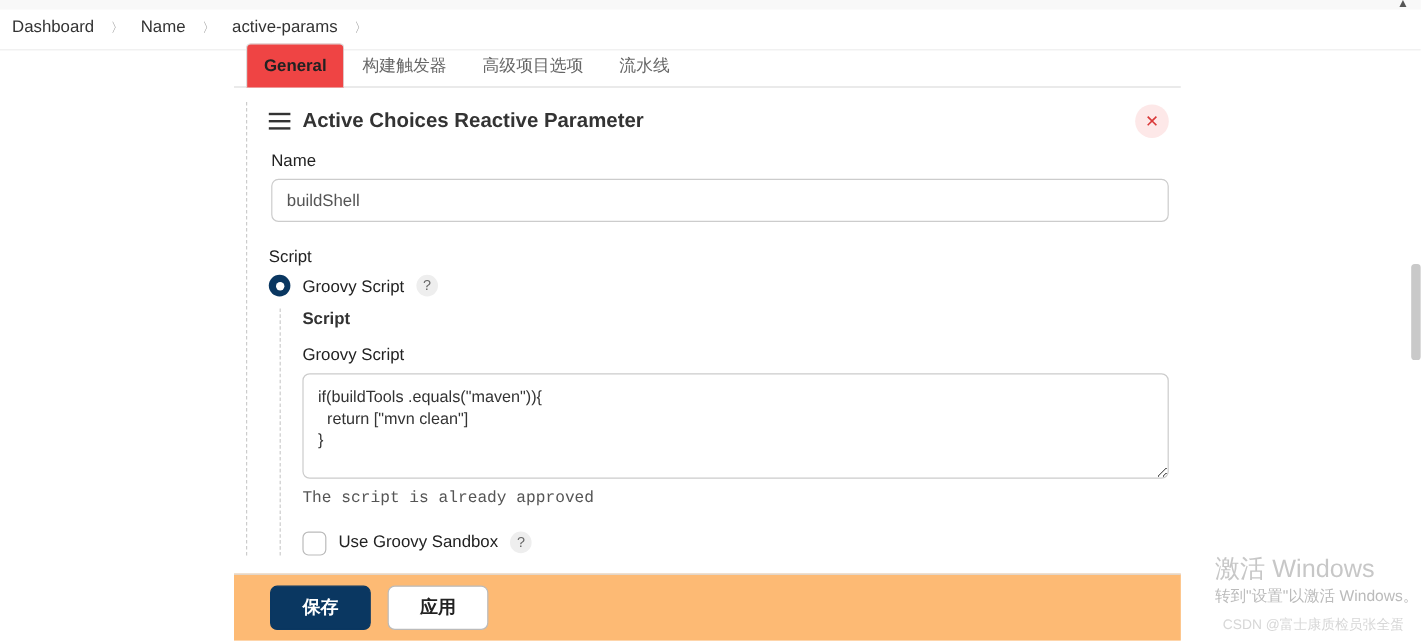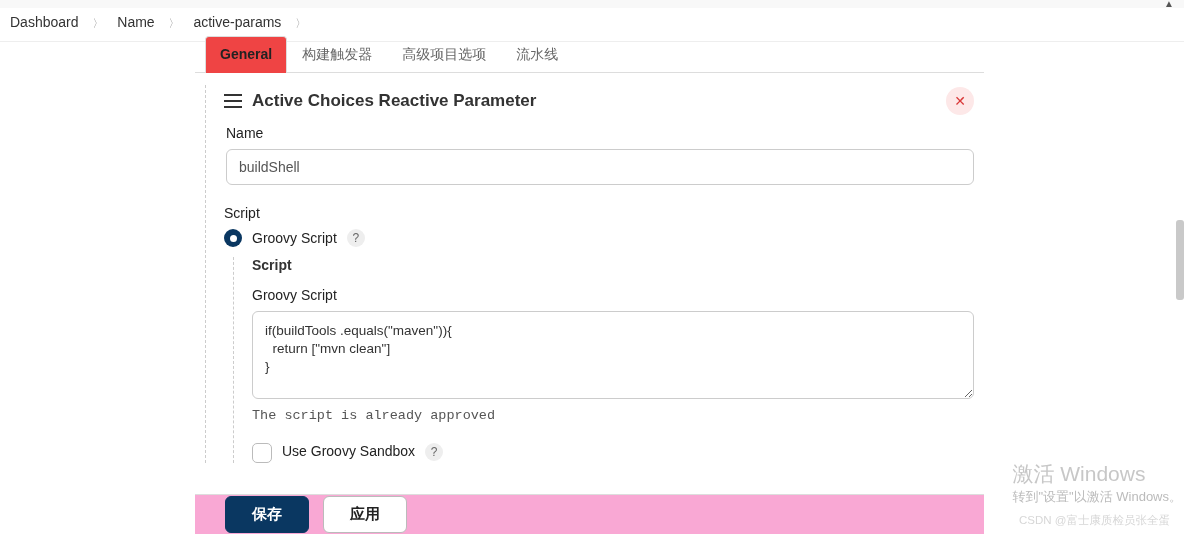--- a/index.html
+++ b/index.html
@@ -29,21 +29,21 @@
 .radio-outer { width: 18px; height: 18px; border-radius: 50%; background: #0a3761; display: flex; align-items: center; justify-content: center; }
 .radio-inner { width: 7px; height: 7px; border-radius: 50%; background: #fff; }
 .radio-label { font-size: 14px; color: #222; }
 .help { width: 18px; height: 18px; border-radius: 50%; background: #eee; color: #666; font-size: 12px; display: flex; align-items: center; justify-content: center; cursor: pointer; }
 .vline-inner { border-left: 1px dashed #ccc; margin-left: 9px; padding-left: 18px; margin-top: 10px; }
 .sub-head { font-weight: 700; font-size: 14px; margin: 4px 0 14px 0; }
 .textarea { width: 100%; height: 88px; padding: 10px 12px; border: 1px solid #ccc; border-radius: 6px; font-size: 13.5px; color: #333; font-family: inherit; resize: both; line-height: 1.35; }
 .approved { font-size: 13.5px; color: #555; margin-top: 6px; font-family: Liberation Mono, monospace; }
 .check-row { display: flex; align-items: flex-start; gap: 10px; margin-top: 20px; }
 .checkbox { width: 20px; height: 20px; border: 1.5px solid #bbb; border-radius: 5px; background: #fff; }
-.footer { position: absolute; left: 195px; right: 200px; bottom: 0; height: 40px; border-top: 1px solid #ddd; background: #f9a8d4; display: flex; align-items: center; padding: 0 30px; gap: 14px; }
+.footer { position: absolute; left: 195px; right: 200px; bottom: 0; height: 56px; border-top: 1px solid #ddd; background: #fdba74; display: flex; align-items: center; padding: 0 30px; gap: 14px; }
 .btn { padding: 8px 26px; border-radius: 6px; font-size: 15px; cursor: pointer; font-weight: 600; }
 .btn-primary { background: #0a3761; color: #fff; border: 1px solid #0a3761; }
 .btn-secondary { background: #fff; color: #222; border: 1px solid #bbb; }
 .watermark { position: absolute; right: 2px; bottom: 28px; text-align: left; color: #bbb; font-size: 13px; pointer-events: none; }
 .watermark .big { font-size: 21px; color: #c7c7c7; }
 .csdn { position: absolute; right: 14px; bottom: 6px; font-size: 11.5px; color: #d7d7d7; }
 .right-scroll { position: absolute; right: 0; top: 220px; width: 8px; height: 80px; background: #c9c9c9; border-radius: 3px; }
 </style>
 </head>
 <body>

